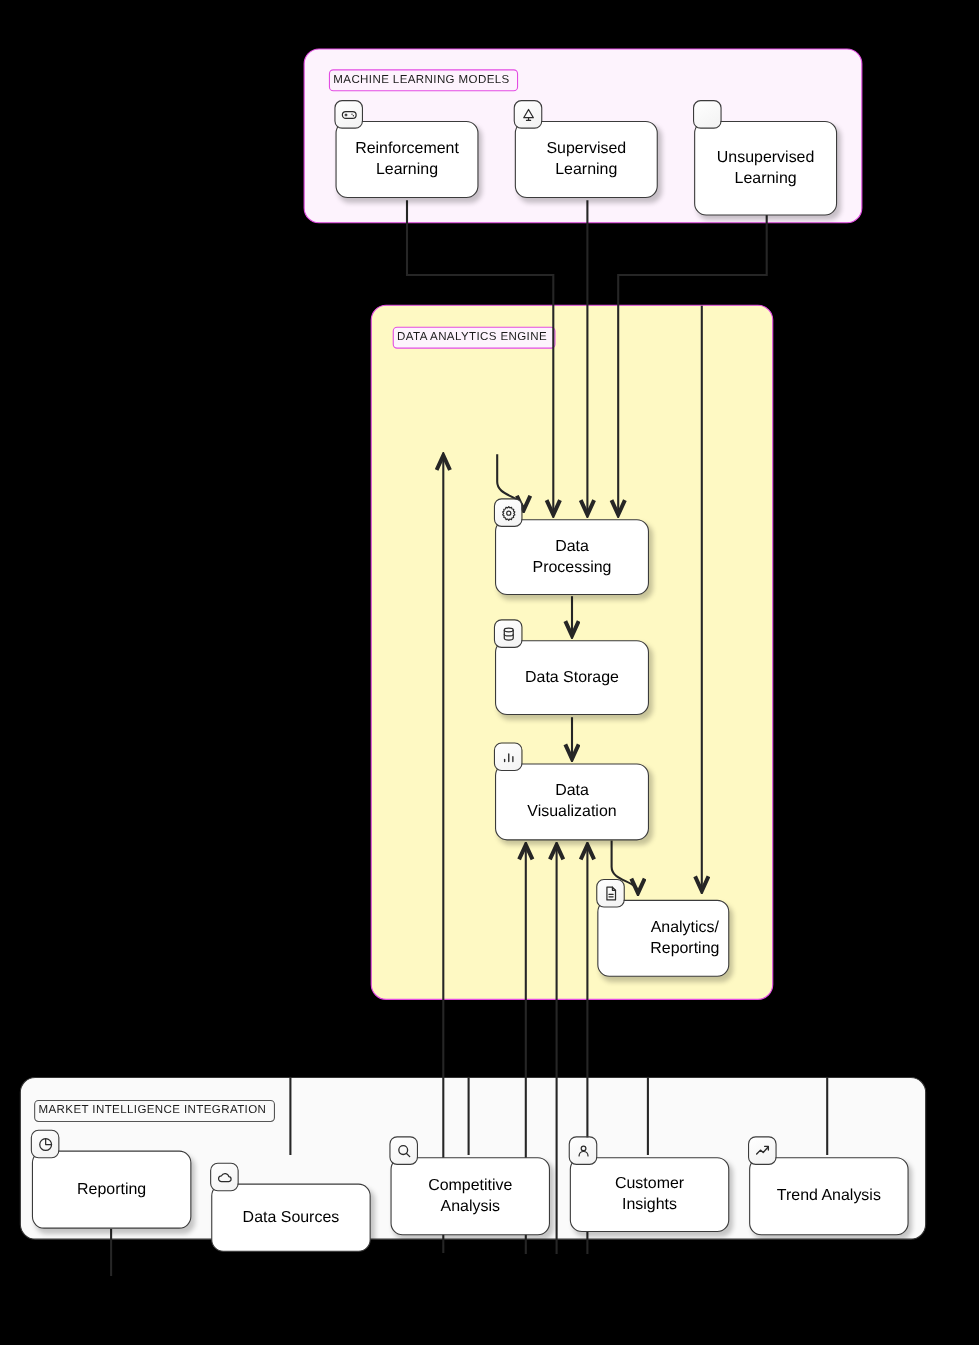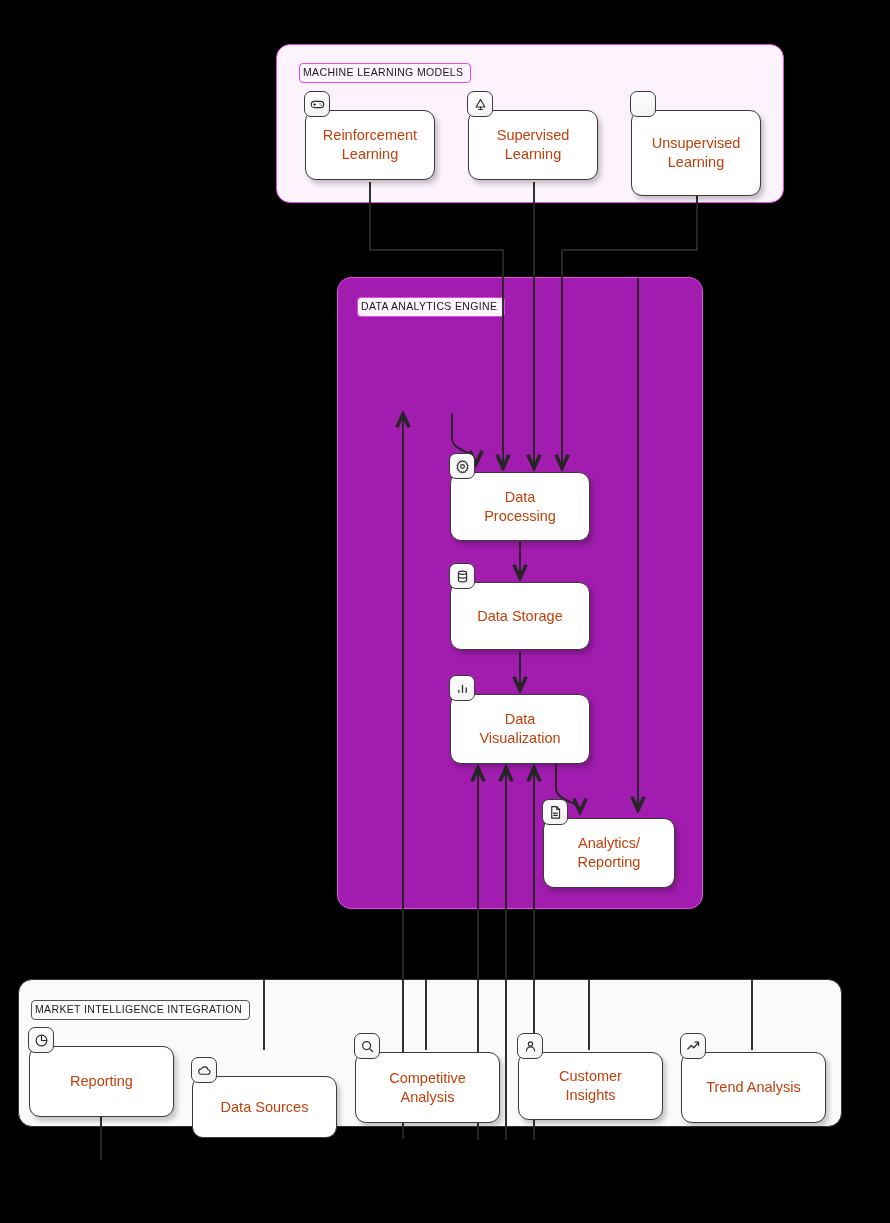--- a/index.html
+++ b/index.html
@@ -22,21 +22,21 @@
     border-radius: 14px;
     box-shadow: 3px 4px 6px rgba(0,0,0,0.30);
   }
   .group.ml {
     left: 276px; top: 44px; width: 508px; height: 159px;
     background: #fdf3fd;
     border: 1.6px solid #e34ce3;
   }
   .group.dae {
     left: 337px; top: 277px; width: 366px; height: 632px;
-    background: #a21caf;
+    background: #fef9c3;
     border: 1.6px solid #e34ce3;
   }
   .group.mii {
     left: 18px; top: 979px; width: 824px; height: 148px;
     background: #fafafa;
     border: 1.6px solid #333333;
   }
 
   
   .group-title {
@@ -61,21 +61,21 @@
     border: 1.7px solid #3b3b3b;
     border-radius: 11px;
     box-shadow: 3px 4px 5px rgba(0,0,0,0.22);
     display: flex;
     align-items: center;
     justify-content: center;
     z-index: 5;
   }
   .node-label {
     font-size: 14.5px;
-    color: #c2410c;
+    color: #000000;
     text-align: center;
     line-height: 1.28;
     white-space: pre-line;
     padding: 0 8px;
   }
 
   
   .badge {
     position: absolute;
     left: -2px;
@@ -208,21 +208,21 @@
       <svg width="15" height="15" viewBox="0 0 24 24" stroke="#2b2b2b" stroke-width="2" fill="none" stroke-linecap="round">
         <line x1="6" y1="15" x2="6" y2="18"></line>
         <line x1="12" y1="7" x2="12" y2="18"></line>
         <line x1="18" y1="11" x2="18" y2="18"></line>
       </svg>
     </div>
     <div class="node-label">Data
 Visualization</div>
   </div>
 
-  <div class="node" style="left:543px; top:818px; width:132px; height:70px;">
+  <div class="node" style="left:543px; top:818px; width:120px; height:70px;justify-content:flex-end;">
     <div class="badge">
       <svg width="15" height="15" viewBox="0 0 24 24" stroke="#2b2b2b" stroke-width="1.8" fill="none" stroke-linejoin="round" stroke-linecap="round">
         <path d="M6 2.5 h8 l4.5 4.5 v14 h-12.5 Z"></path>
         <path d="M14 2.5 v4.5 h4.5"></path>
         <line x1="9" y1="13" x2="15" y2="13"></line>
         <line x1="9" y1="16.5" x2="15" y2="16.5"></line>
       </svg>
     </div>
     <div class="node-label">Analytics/
 Reporting</div>

